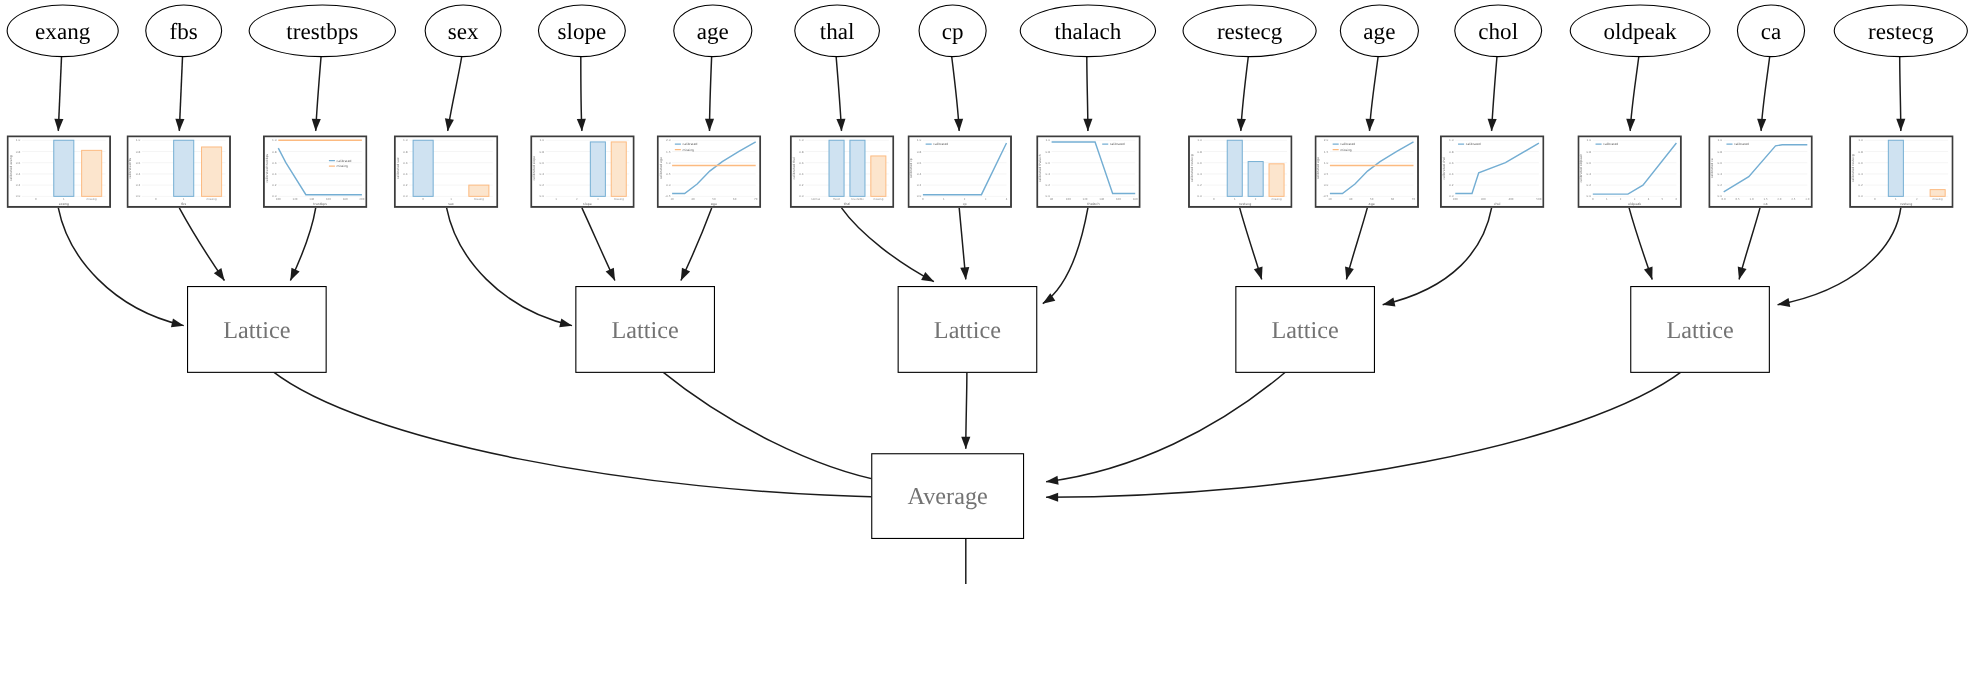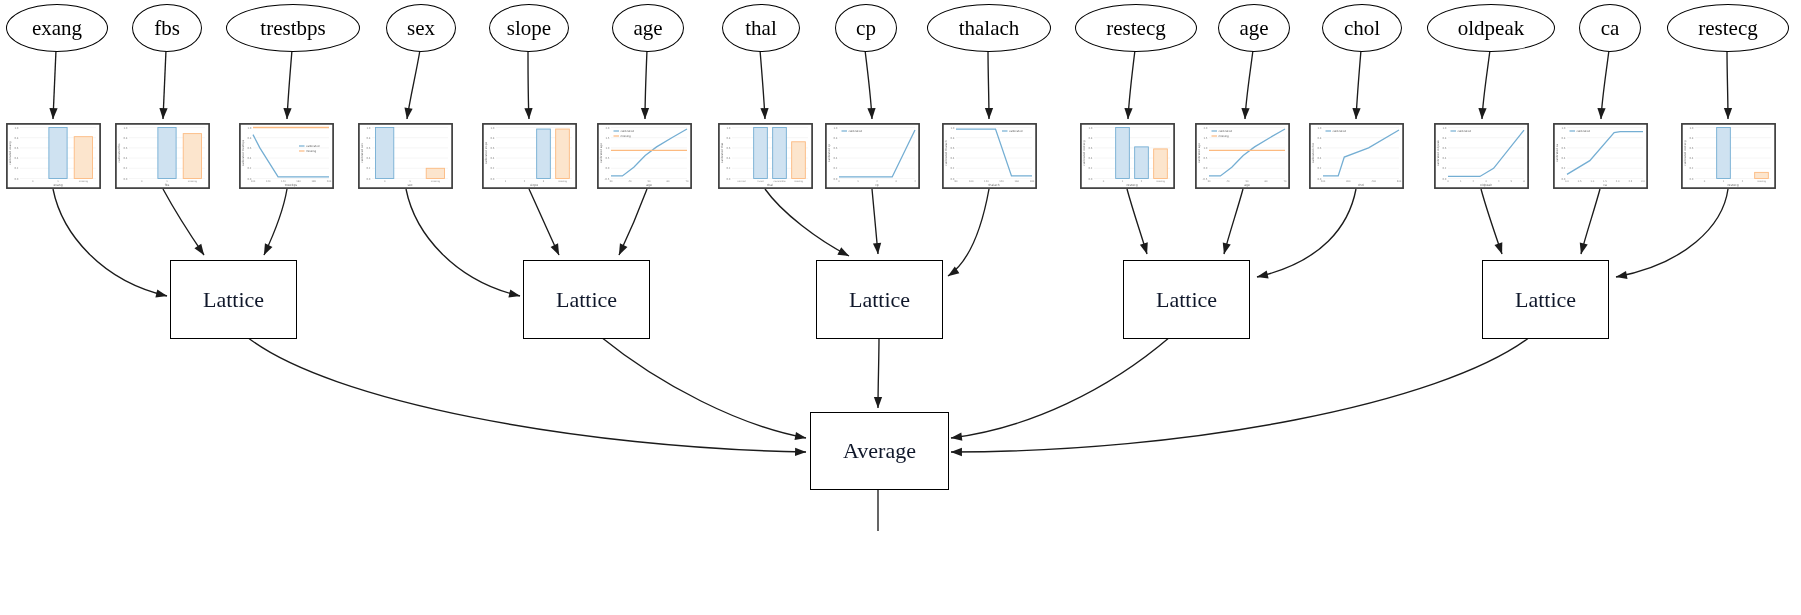--- a/index.html
+++ b/index.html
@@ -3,21 +3,21 @@
 <meta charset="utf-8">
 <style>
   html,body{margin:0;padding:0;background:#ffffff;}
   #canvas{position:relative;width:1801px;height:531px;background:#ffffff;overflow:hidden;
           font-family:"Liberation Serif", serif;}
   #edges{position:absolute;left:0;top:0;z-index:1;}
   .node-ellipse{position:absolute;z-index:2;border:1.6px solid #000;border-radius:50%;
     background:#fff;display:flex;align-items:center;justify-content:center;
     font-size:21px;color:#000;}
   .node-box{position:absolute;z-index:2;border:1.6px solid #000;background:#fff;
-    display:flex;align-items:center;justify-content:center;font-size:22px;color:#0f172a;}
+    display:flex;align-items:center;justify-content:center;font-size:22px;color:#737373;}
   .chart{position:absolute;z-index:2;width:95px;height:66px;}
   .chart svg{display:block;}
 </style>
 </head>
 <body>
 
 <div id="canvas">
 
   <svg id="edges" width="1801" height="615" viewBox="0 0 1801 615">
     <defs>
@@ -529,18 +529,18 @@
   <div class="node-box" style="left:816px;top:260px;width:125px;height:77px;">
       <span>Lattice</span>
     </div>
   <div class="node-box" style="left:1123px;top:260px;width:125px;height:77px;">
       <span>Lattice</span>
     </div>
   <div class="node-box" style="left:1482px;top:260px;width:125px;height:77px;">
       <span>Lattice</span>
     </div>
 
-  <div class="node-box" style="left:810px;top:412px;width:137px;height:76px;align-items:center;">
+  <div class="node-box" style="left:792px;top:412px;width:137px;height:76px;align-items:center;">
       <span>Average</span>
     </div>
 
 
 </div>
 
 </body></html>

